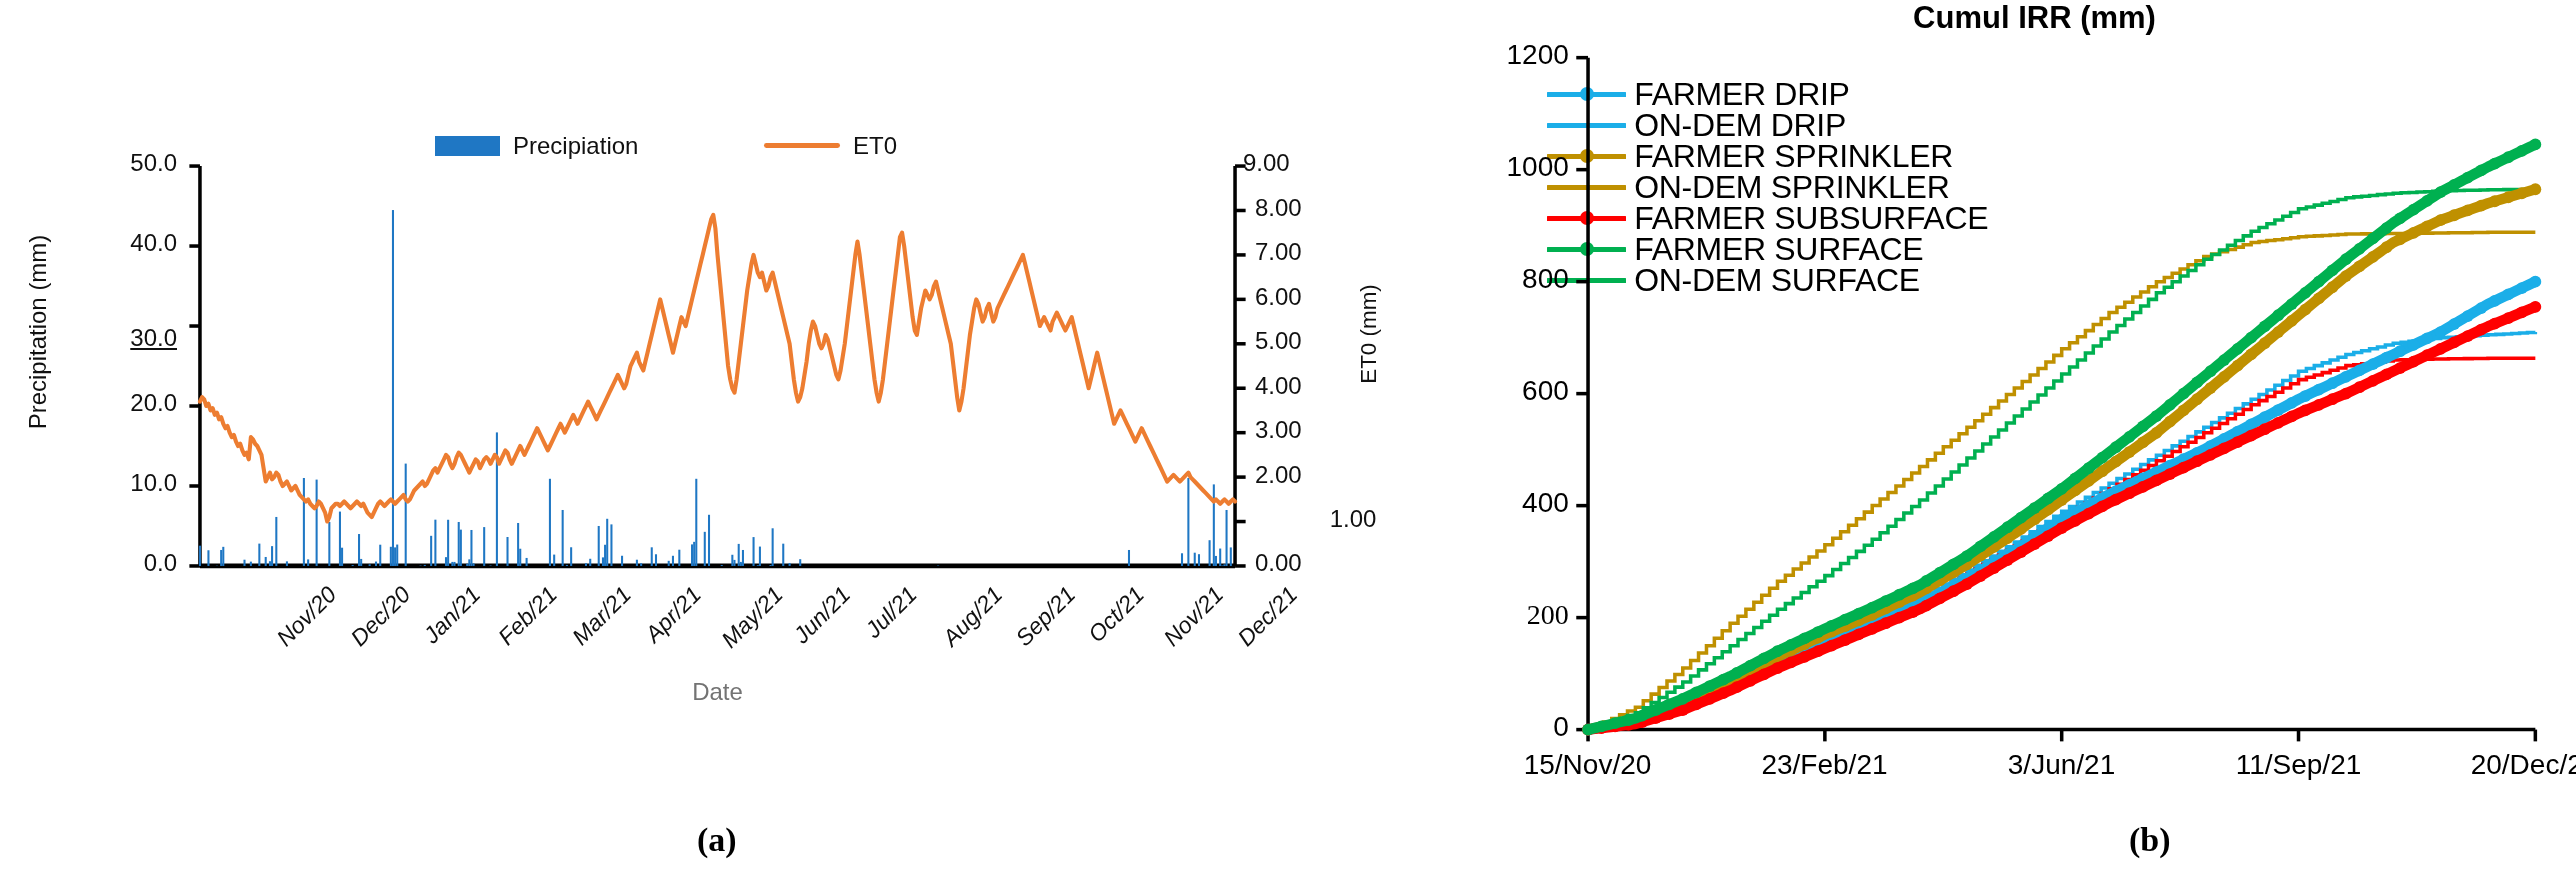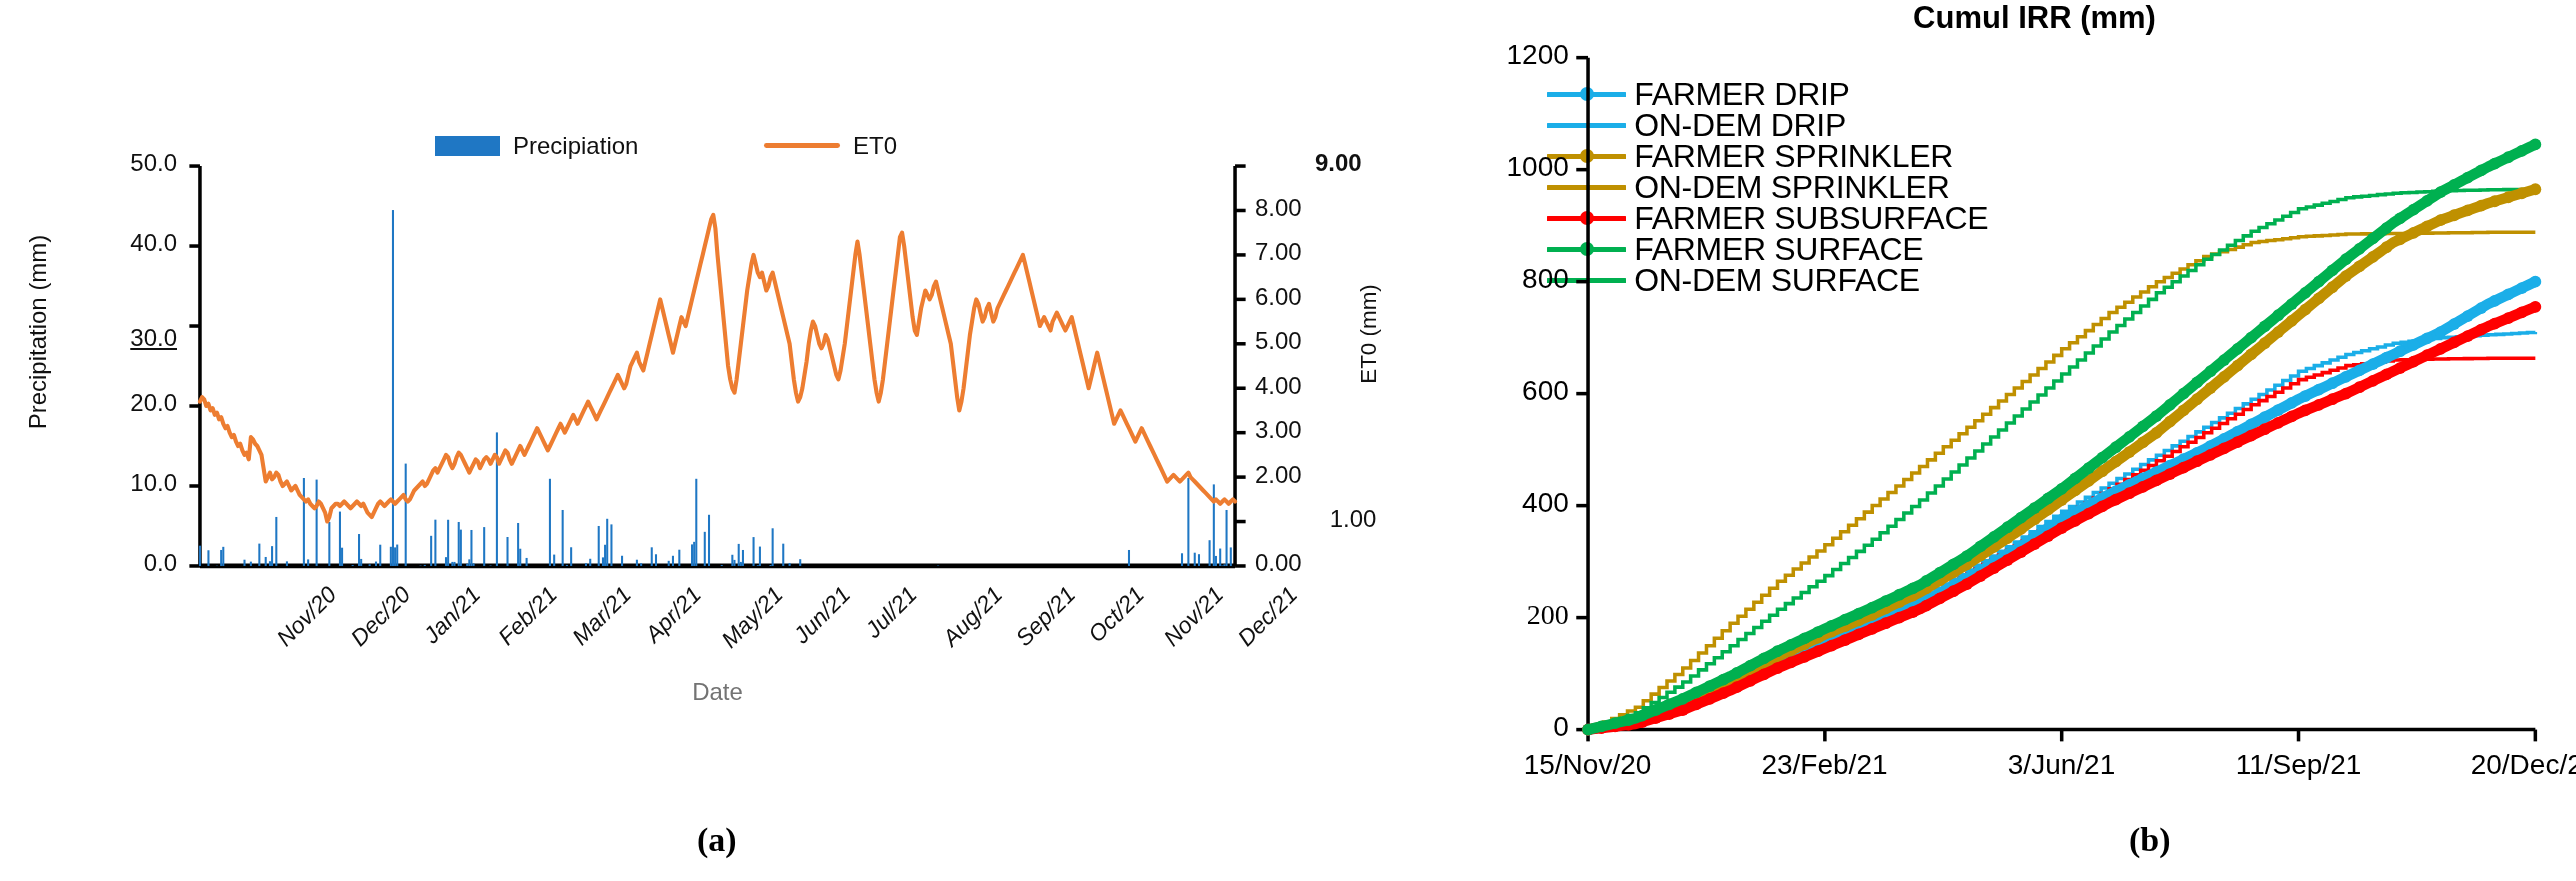--- a/index.html
+++ b/index.html
@@ -92,21 +92,21 @@
     <div id="a-y2ticks">
         <div class="ytick-a2" style="left: 1255px; top: 549px;">0.00</div>
         <div class="ytick-a2" style="left: 1297px; top: 505px; text-align: center;">1.00</div>
         <div class="ytick-a2" style="left: 1255px; top: 461px;">2.00</div>
         <div class="ytick-a2" style="left: 1255px; top: 416px;">3.00</div>
         <div class="ytick-a2" style="left: 1255px; top: 372px;">4.00</div>
         <div class="ytick-a2" style="left: 1255px; top: 327px;">5.00</div>
         <div class="ytick-a2" style="left: 1255px; top: 283px;">6.00</div>
         <div class="ytick-a2" style="left: 1255px; top: 238px;">7.00</div>
         <div class="ytick-a2" style="left: 1255px; top: 194px;">8.00</div>
-        <div class="ytick-a2" style="left: 1315px; top: 149px; font-weight: bold;">9.00</div>
+        <div class="ytick-a2" style="left: 1243px; top: 149px;">9.00</div>
       </div>
     <div id="a-xticks">
         <div class="xtick-a" style="left: 250px; top: 581px;">Nov/20</div>
         <div class="xtick-a" style="left: 324px; top: 581px;">Dec/20</div>
         <div class="xtick-a" style="left: 398px; top: 581px;">Jan/21</div>
         <div class="xtick-a" style="left: 472px; top: 581px;">Feb/21</div>
         <div class="xtick-a" style="left: 546px; top: 581px;">Mar/21</div>
         <div class="xtick-a" style="left: 620px; top: 581px;">Apr/21</div>
         <div class="xtick-a" style="left: 694px; top: 581px;">May/21</div>
         <div class="xtick-a" style="left: 768px; top: 581px;">Jun/21</div>

